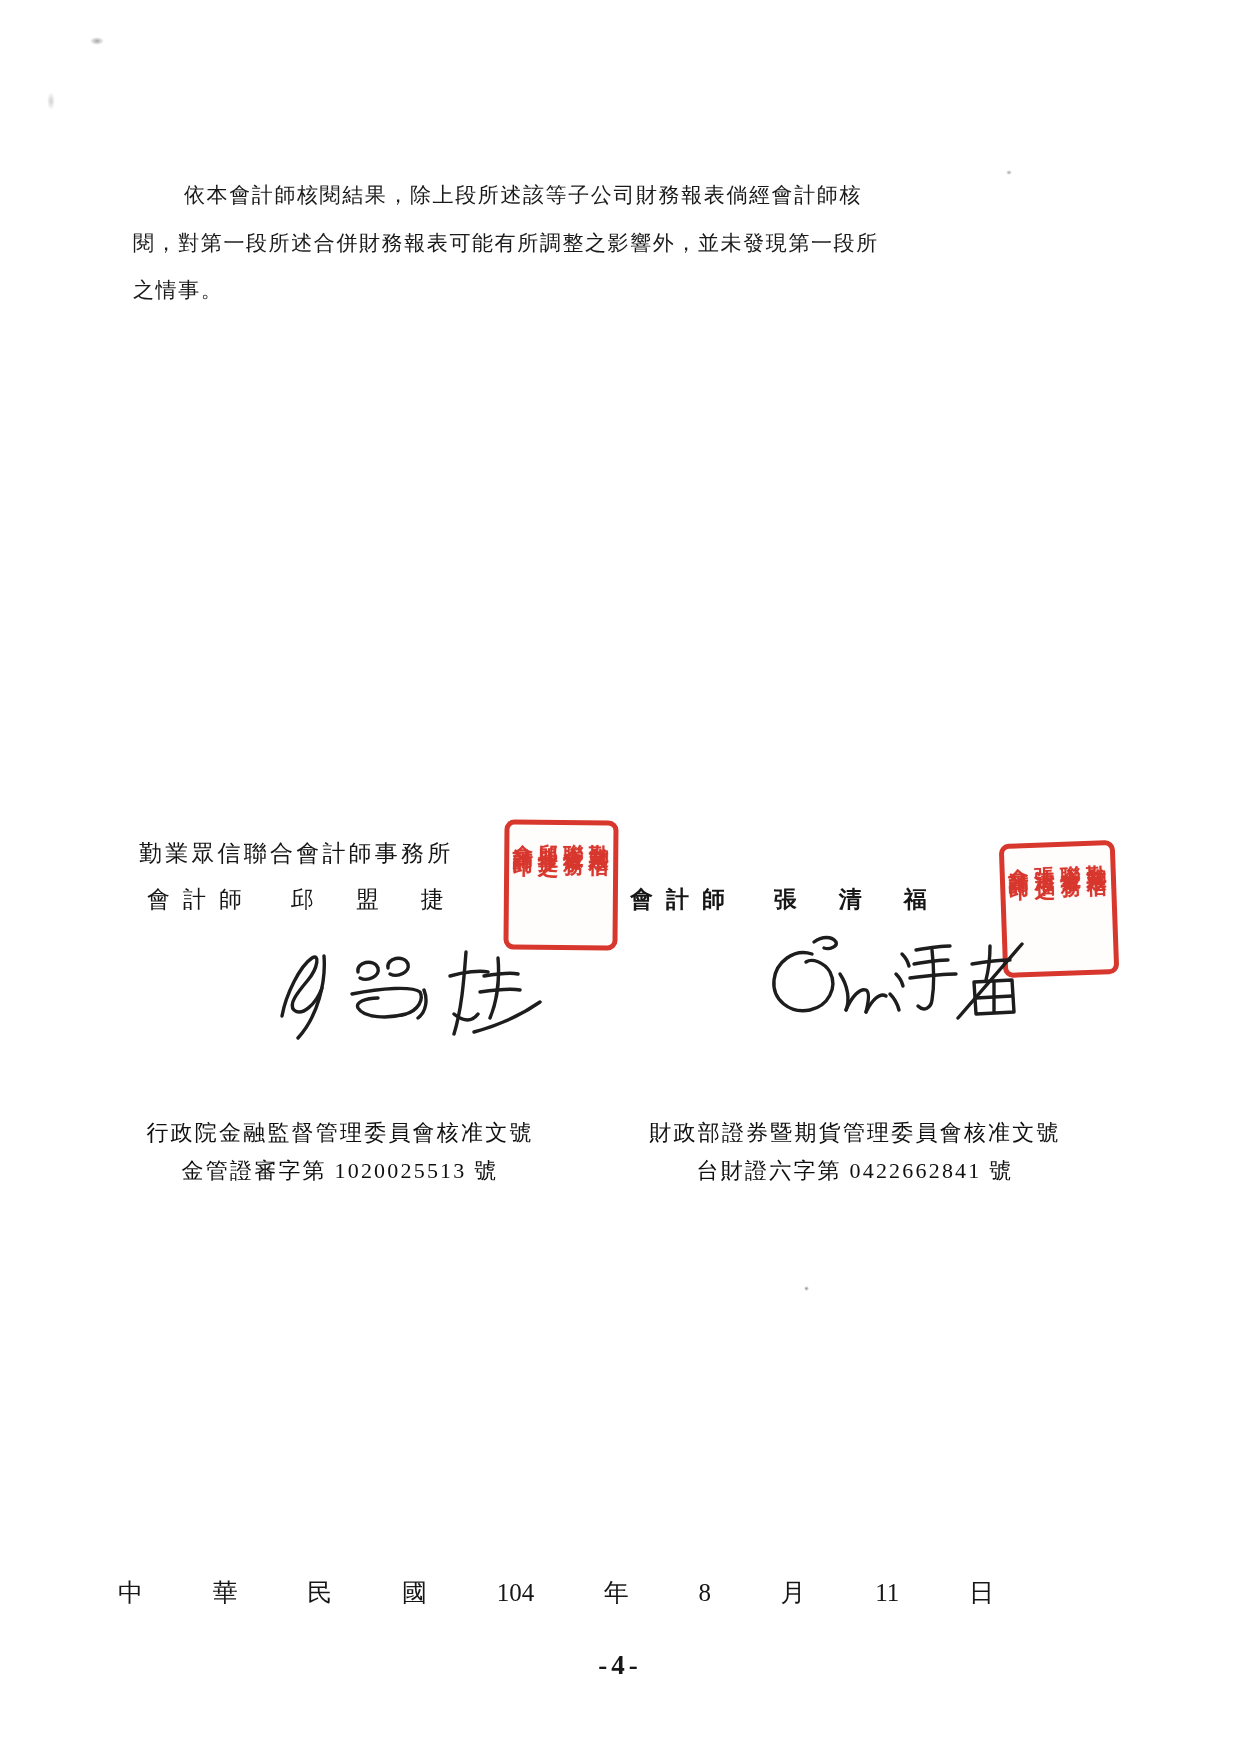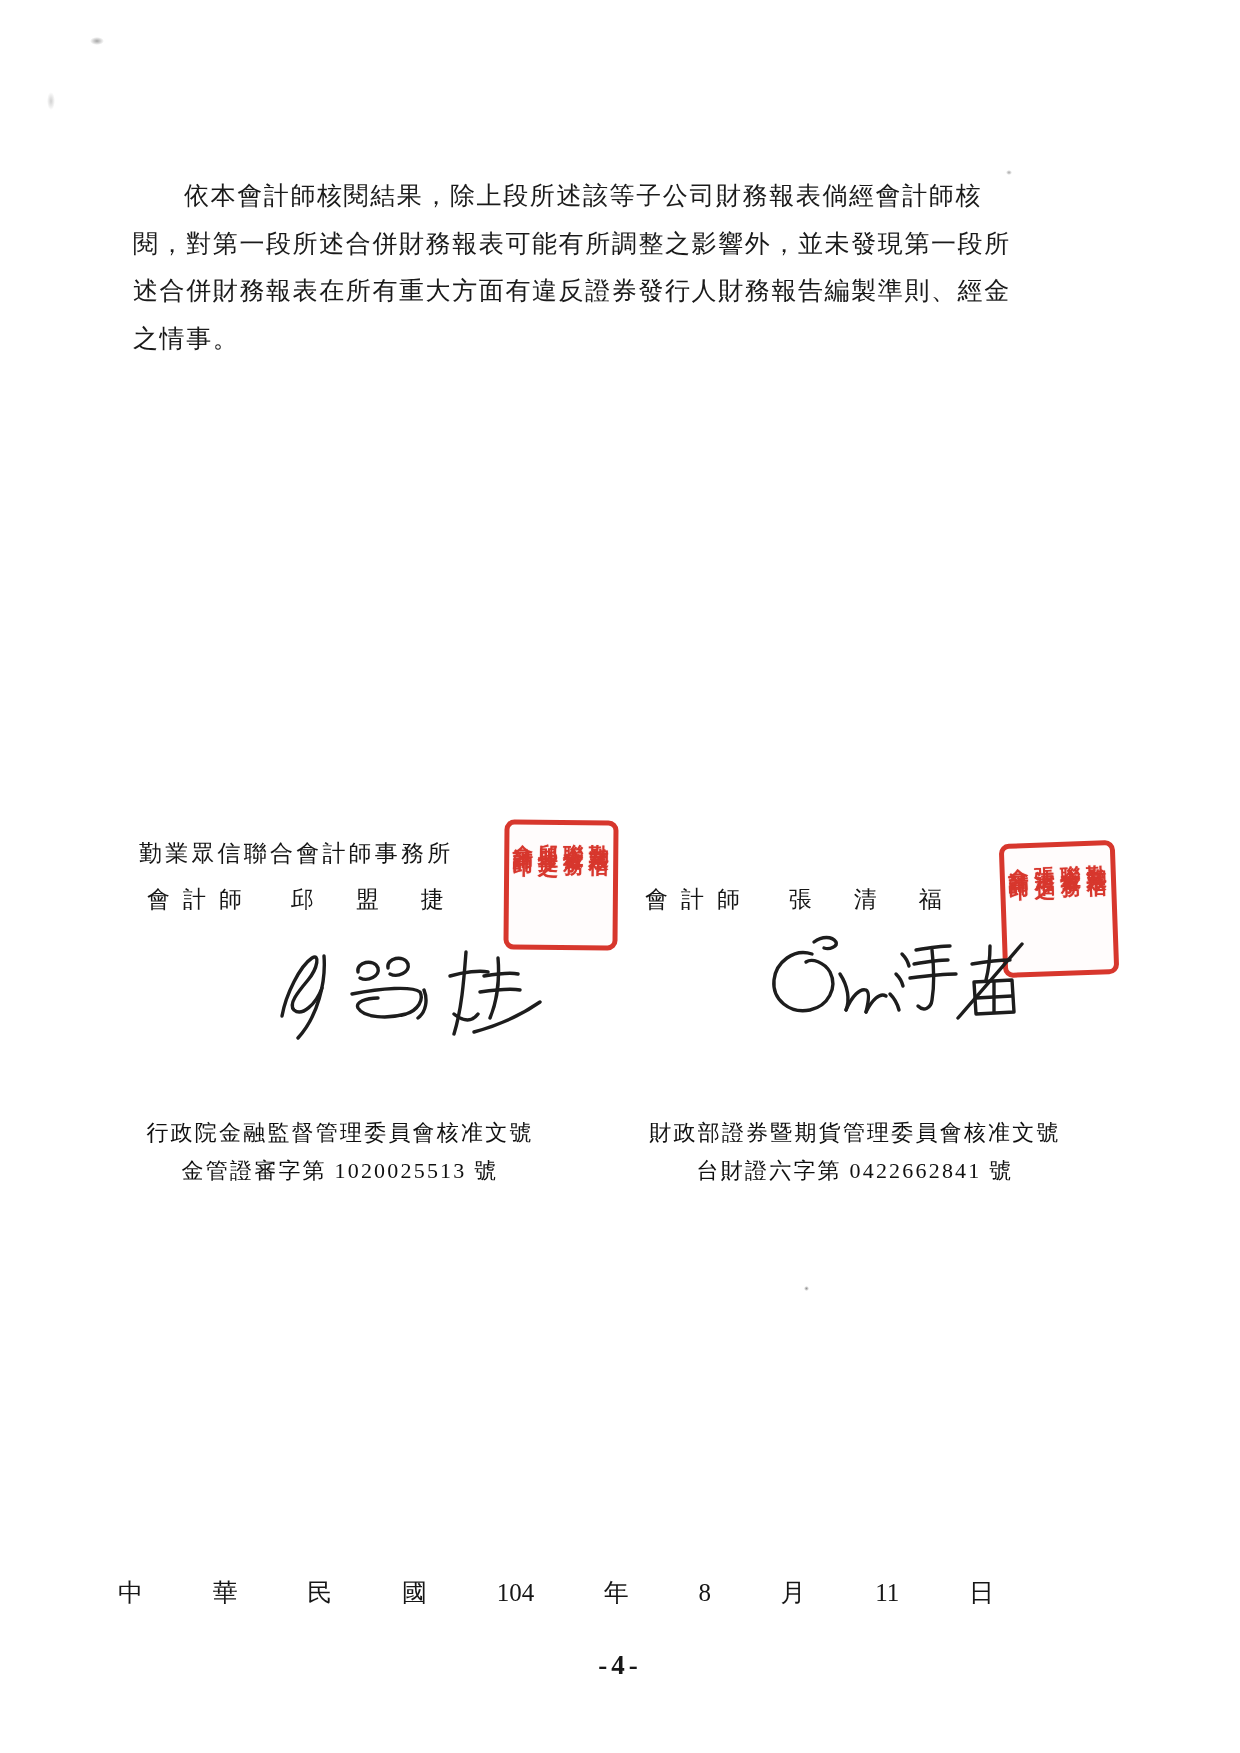--- a/index.html
+++ b/index.html
@@ -13,21 +13,21 @@
     color: #161616;
     font-family: "Liberation Serif", "DejaVu Serif", serif;
   }
 
   
   .para {
     position: absolute;
     left: 133px;
     top: 172px;
     width: 890px;
-    font-size: 25px;
+    font-size: 21px;
     line-height: 47.5px;
     letter-spacing: 1.6px;
     color: #1a1a1a;
   }
   .para .line { white-space: nowrap; }
   .para .indent { padding-left: 51px; }
 
   
   .firm-name {
     position: absolute;
@@ -38,21 +38,21 @@
     white-space: nowrap;
     font-family: Liberation Serif, serif;
   }
   .acct-row {
     position: absolute;
     top: 884px;
     font-size: 23px;
     white-space: nowrap;
   }
   .acct-row.left  { left: 147px; }
-  .acct-row.right { left: 645px; }
+  .acct-row.right { left: 630px; font-weight: bold; }
   .acct-title { letter-spacing: 13px; }
   .acct-name  { letter-spacing: 42px; margin-left: 30px; }
 
   
   .seal {
     position: absolute;
     border: 5px solid #d5281e;
     border-radius: 10px;
     background: rgba(255, 245, 243, 0.25);
     display: flex;
@@ -142,21 +142,20 @@
 <div class="page">
 
   <div class="speck speck-1"></div>
   <div class="speck speck-2"></div>
   <div class="speck speck-3"></div>
   <div class="speck speck-4"></div>
 
   <div class="para">
     <div class="line indent">依本會計師核閱結果，除上段所述該等子公司財務報表倘經會計師核</div>
     <div class="line">閱，對第一段所述合併財務報表可能有所調整之影響外，並未發現第一段所</div>
-    <div class="line">述合併財務報表在所有重大方面有違反證券發行人財務報告編製準則、經金</div>
     <div class="line">之情事。</div>
   </div>
 
   <div class="firm-name">勤業眾信聯合會計師事務所</div>
 
   <div class="acct-row left">
     <span class="acct-title">會計師</span>
     <span class="acct-name">邱盟捷</span>
   </div>
 

